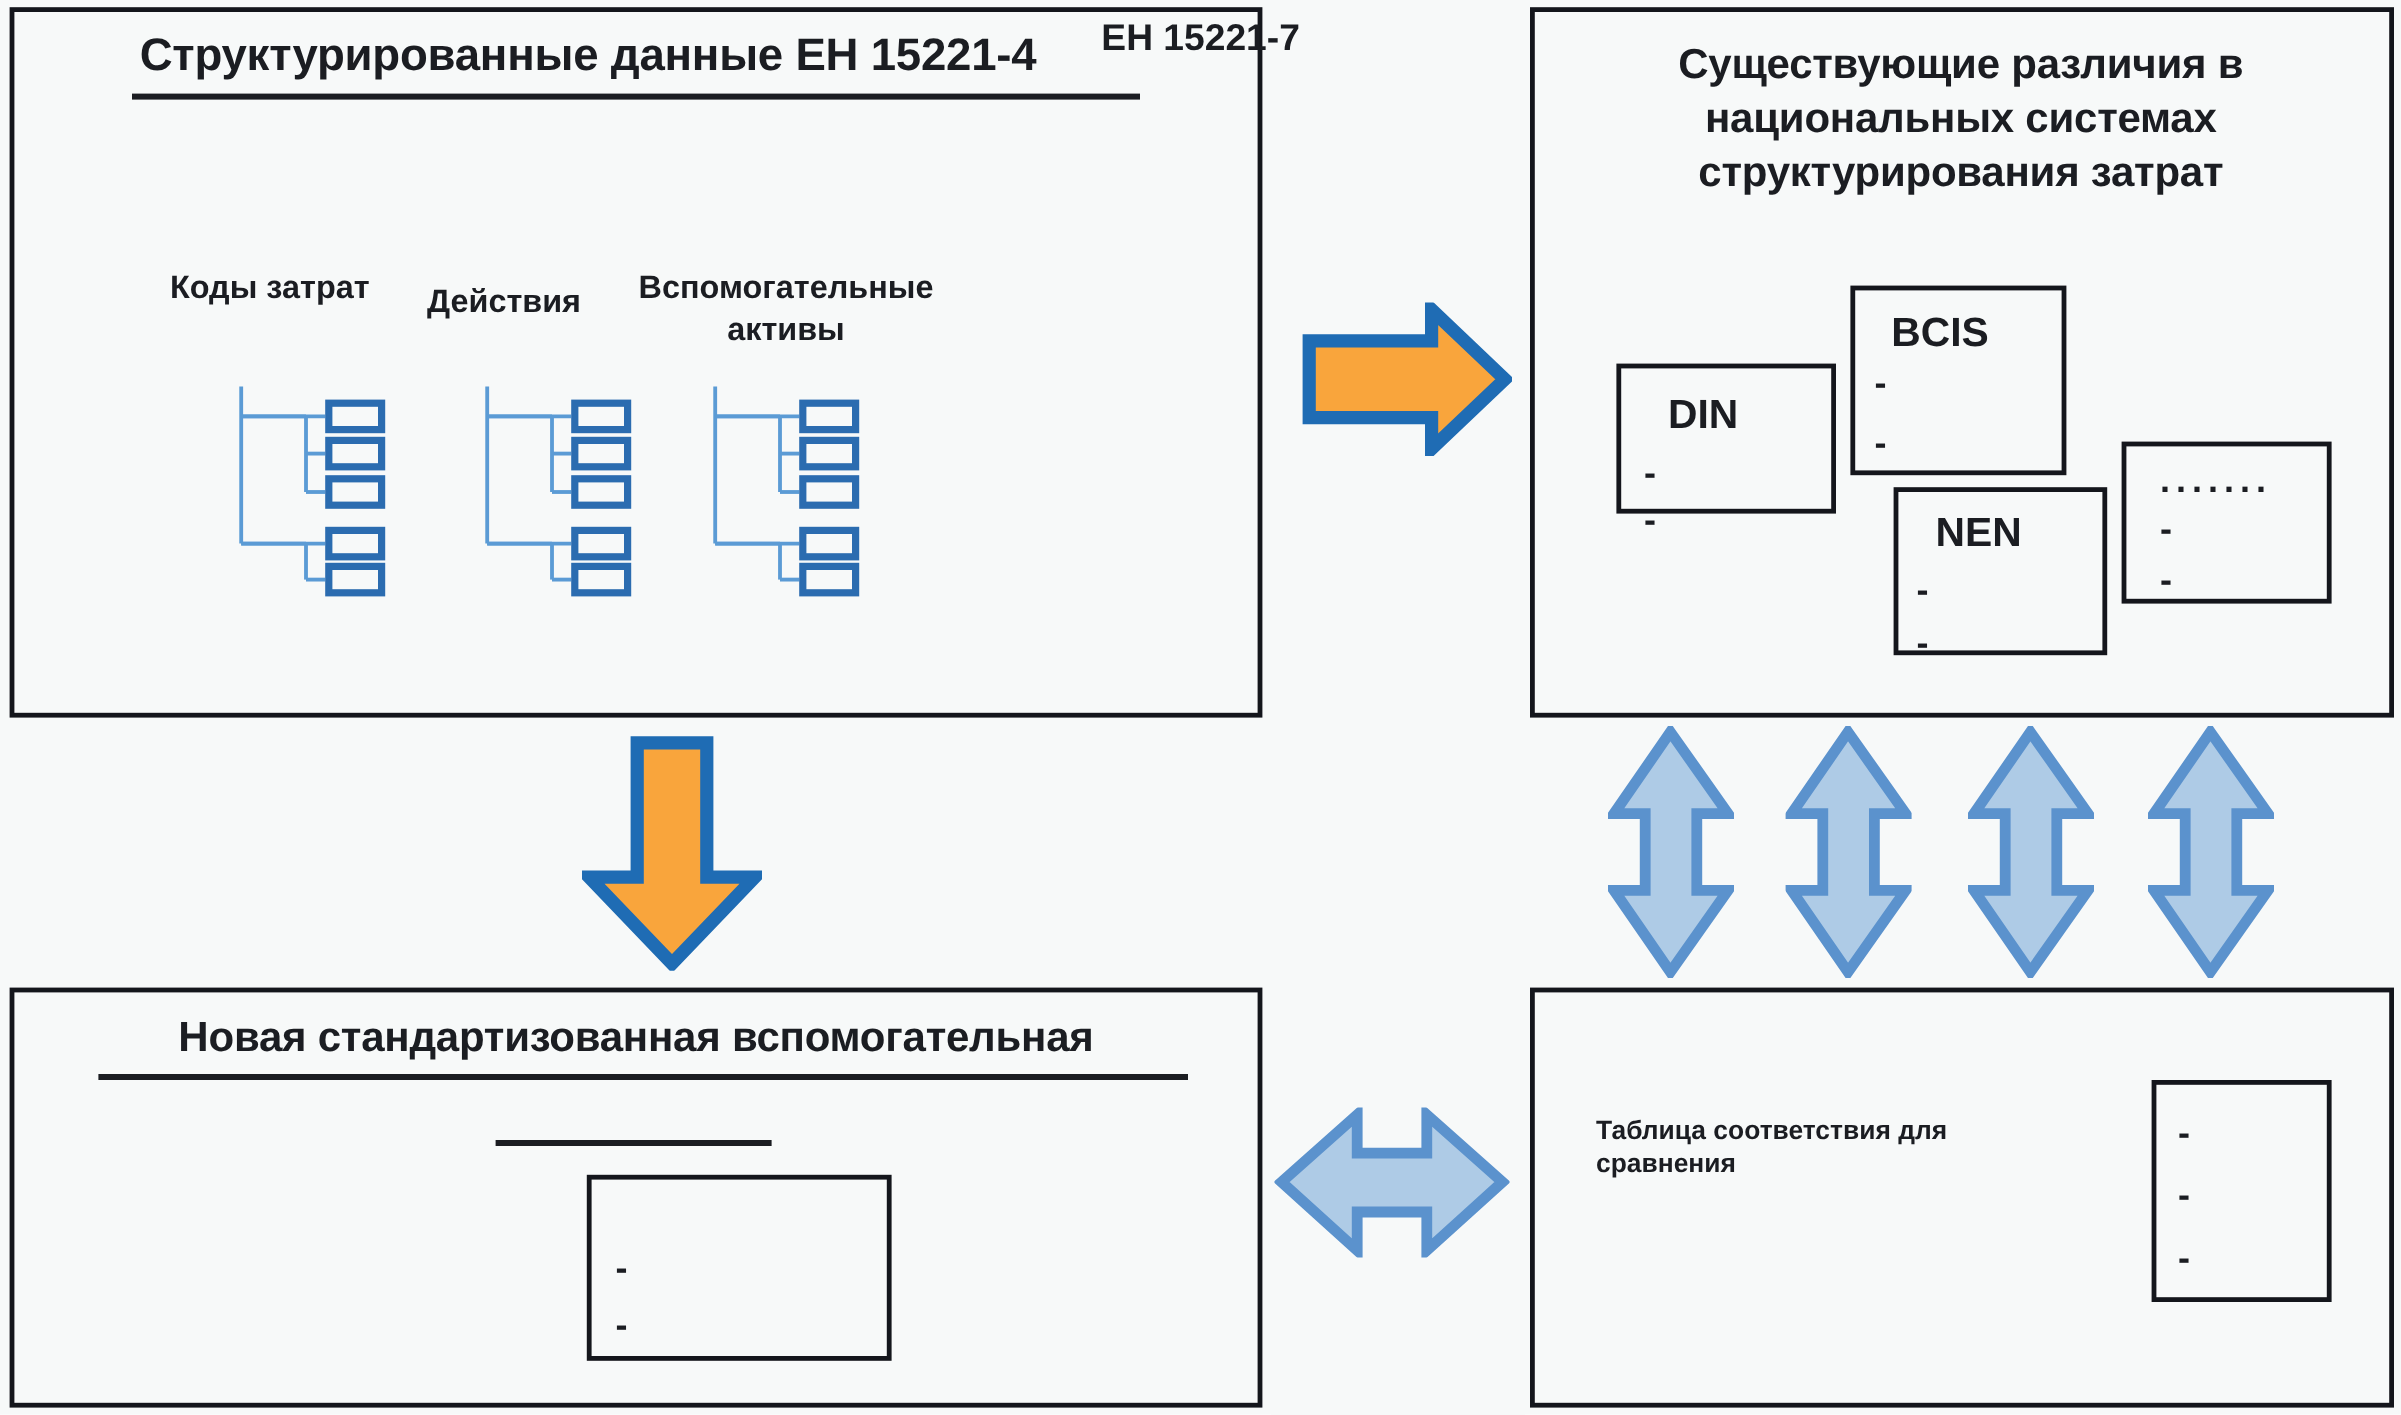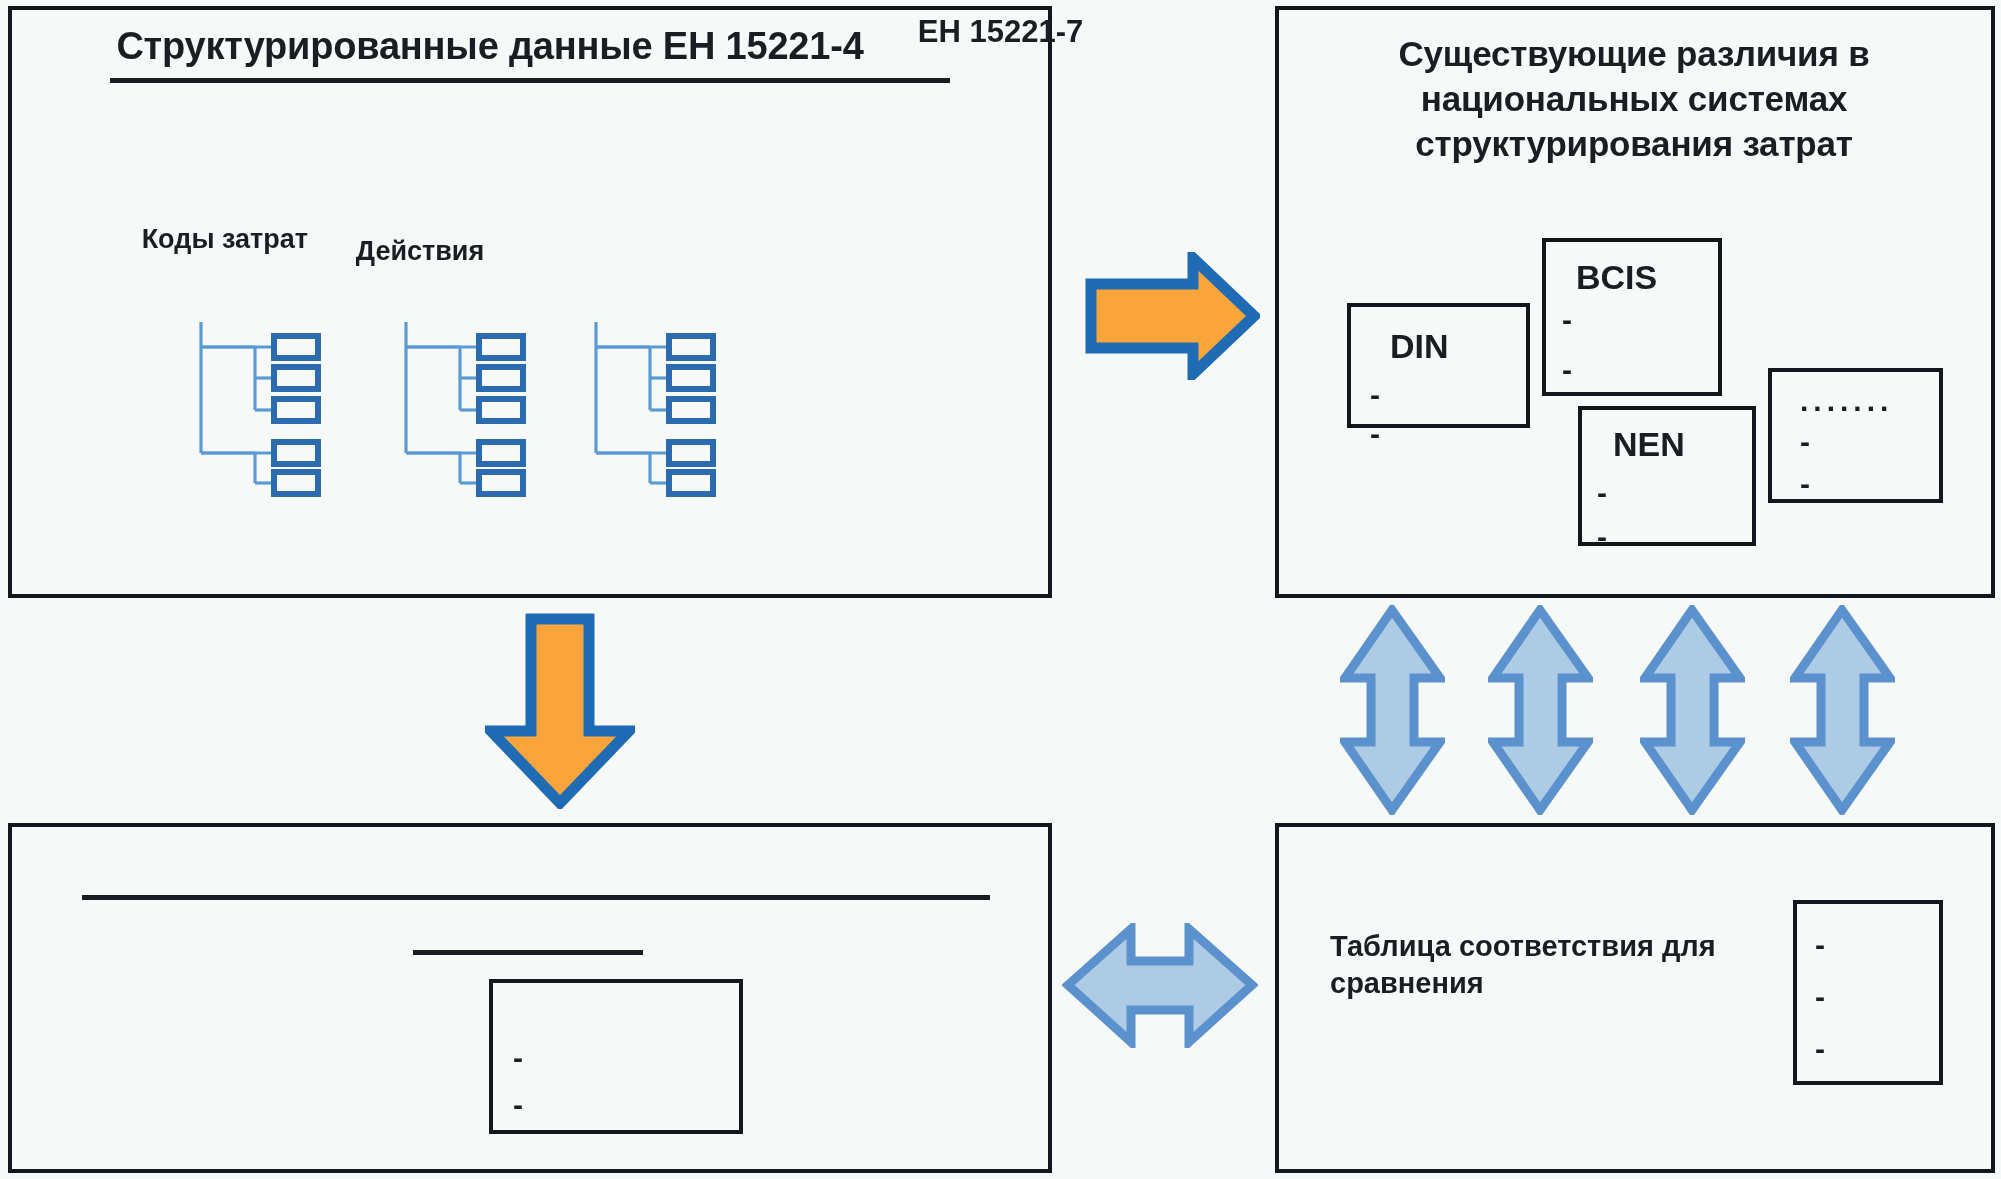--- a/index.html
+++ b/index.html
@@ -135,21 +135,21 @@
     position: absolute;
     left: 1793px; top: 900px; width: 150px; height: 185px;
     background: #f7f9f9;
     border: 4px solid #14161c;
     box-sizing: border-box;
   }
 
   
   .body-text {
     position: absolute;
-    font-size: 29px;
+    font-size: 22px;
     font-weight: bold;
     color: #1b1d22;
     line-height: 1.26;
   }
   #text-euro-benchmarks { left: 95px;  top: 1006px; width: 290px; text-align: center; }
   #text-comparison      { left: 1330px;top: 928px;  width: 400px; text-align: left; }
 
   
   .arrow { position: absolute; }
   #arrow-right-orange { left: 1085px; top: 252px; width: 175px; height: 128px; }
@@ -167,20 +167,21 @@
 
 <div id="canvas">
 
   <div class="panel" id="panel-structured-data"></div>
 
   <div class="panel-title" id="title-structured-data">Структурированные данные ЕН 15221-4</div>
   <div class="title-rule" id="rule-structured-data"></div>
 
   <div class="tree-label" id="label-cost-codes">Коды затрат</div>
   <div class="tree-label" id="label-actions">Действия</div>
+  <div class="tree-label" id="label-assets">Вспомогательные активы</div>
 
   <svg class="tree" id="tree-cost-codes" viewBox="0 0 130 180">
     <g stroke="#5b9bd5" stroke-width="3.2" fill="none">
       <path d="M6 2 L6 133"></path>
       <path d="M6 27 L60 27"></path>
       <path d="M6 133 L60 133"></path>
       <path d="M60 27 L60 90"></path>
       <path d="M60 90 L76 90"></path>
       <path d="M60 58 L76 58"></path>
       <path d="M6 27 L76 27"></path>
@@ -260,20 +261,21 @@
   <div class="std-dash" style="left:1597px; top:478px;">-</div>
   <div class="std-dash" style="left:1597px; top:522px;">-</div>
 
   <div class="std-box" id="box-etc" style="left:1768px; top:368px; width:175px; height:135px;"></div>
   <div class="std-dots" style="left:1800px; top:386px;">.......</div>
   <div class="std-dash" style="left:1800px; top:427px;">-</div>
   <div class="std-dash" style="left:1800px; top:469px;">-</div>
 
   <div class="panel" id="panel-new-product"></div>
 
+  <div class="panel-title" id="title-new-product" style="top:843px;">Новая стандартизованная вспомогательная</div>
   <div class="title-rule" id="rule-new-product-1"></div>
   <div class="title-rule" id="rule-new-product-2"></div>
 
 
   <div id="box-en15221-7"></div>
   <div id="en15221-7-name">ЕН 15221-7</div>
   <div class="std-dash" style="left:513px; top:1043px;">-</div>
   <div class="std-dash" style="left:513px; top:1090px;">-</div>
 
   <div class="panel" id="panel-comparison"></div>

